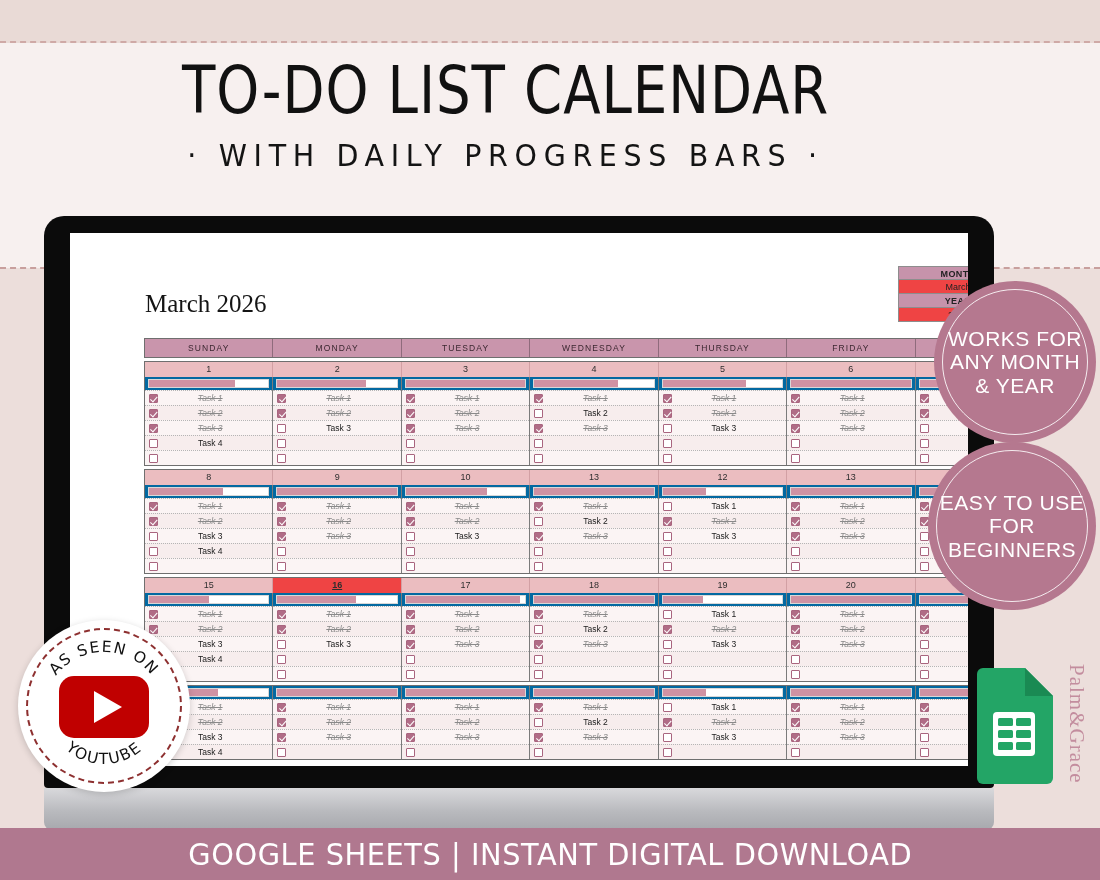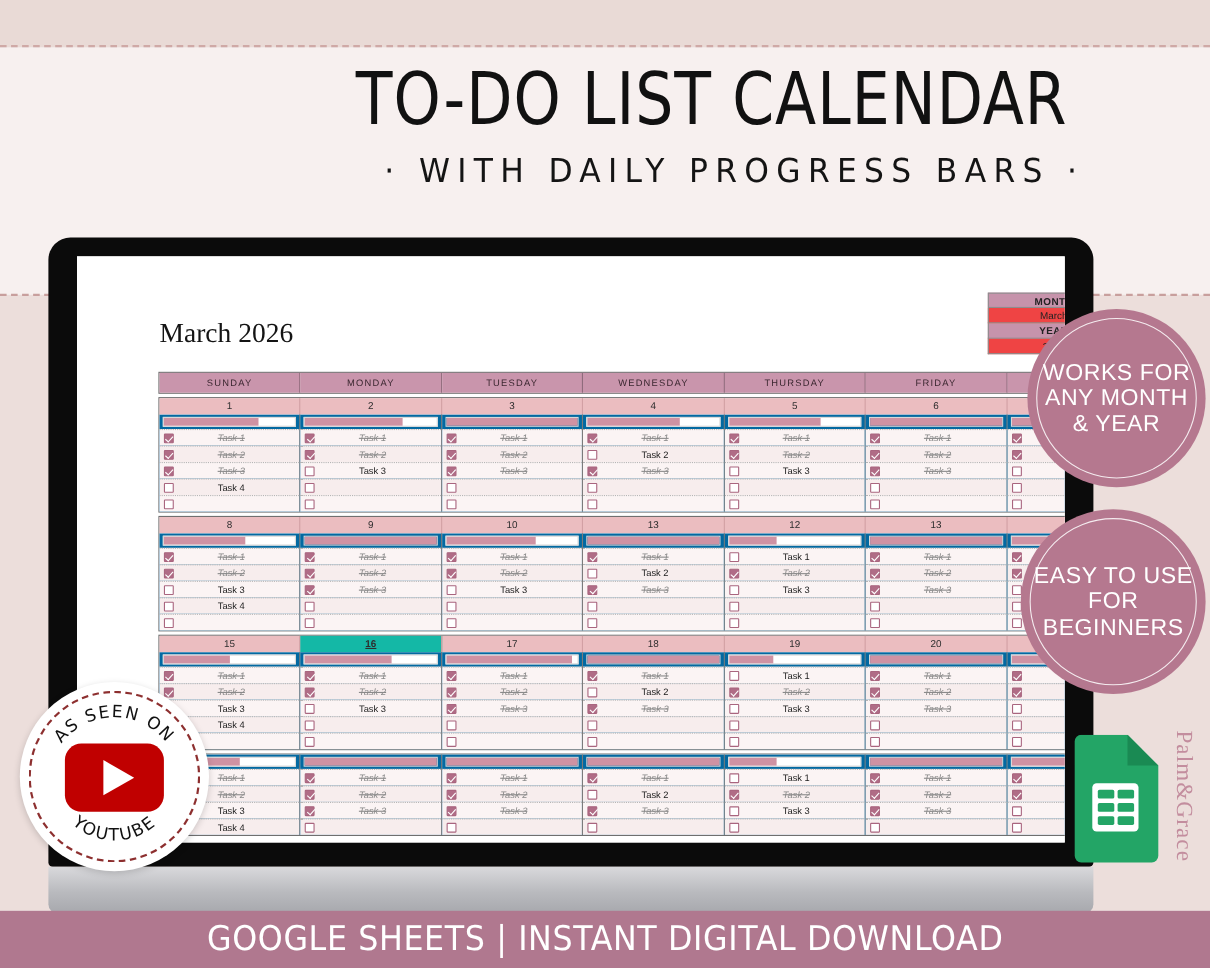--- a/index.html
+++ b/index.html
@@ -28,21 +28,21 @@
     position: absolute; left: 0; top: 268px; width: 1100px; height: 560px;
     background: #ecdedb;
   }
   .band-lower-rule {
     position: absolute; left: 0; top: 267px; width: 1100px; height: 0;
     border-top: 2px dashed #c89f9d;
   }
 
   
   .headline-wrap {
-    position: absolute; left: 0; top: 58px; width: 1011px; text-align: right;
+    position: absolute; left: 0; top: 58px; width: 1011px; text-align: center;
     z-index: 6;
   }
   .headline {
     font-size: 66px; line-height: 1.0; letter-spacing: 1px;
     font-weight: 400; color: #111;
     font-family: "DejaVu Sans", sans-serif;
     font-stretch: condensed;
     transform: scaleX(0.92);
   }
   .subhead {
@@ -99,21 +99,21 @@
   }
   .cal-head > div:last-child { border-right: none; }
 
   .week { margin-top: 3px; border: 1px solid #6f6f6f; }
   .dates { display: flex; background: #ebbdc0; }
   .dates > div {
     flex: 1 1 0; height: 15px; line-height: 15px; text-align: center;
     font-size: 9px; color: #2e2e2e; border-right: 1px solid #d2a0a4;
   }
   .dates > div:last-child { border-right: none; }
-  .dates > div.today { background: #14b8a6; font-weight: 700; text-decoration: underline; }
+  .dates > div.today { background: #ef4444; font-weight: 700; text-decoration: underline; }
 
   .daycells { display: flex; background:#fff; }
   .day {
     flex: 1 1 0; border-right: 1px solid #7b7b7b; background: #0369a1;
   }
   .day:last-child { border-right: none; }
 
   .pbar-wrap {
     margin: 2px 3px 2px 3px; height: 9px; background: #ffffff;
     border: 1px solid #d8d8d8;
@@ -154,21 +154,21 @@
   }
   .badge::before {
     content: ""; position: absolute; left: 6px; top: 6px; right: 6px; bottom: 6px;
     border: 1.5px solid rgba(255,255,255,.85); border-radius: 50%;
   }
   .badge span {
     position: relative; font-size: 21px; line-height: 1.12;
     letter-spacing: .5px; font-weight: 400; padding: 0 8px;
   }
   #badge-works { left: 936px; top: 283px; width: 158px; height: 158px; }
-  #badge-easy  { left: 930px; top: 465px; width: 164px; height: 164px; }
+  #badge-easy  { left: 930px; top: 444px; width: 164px; height: 164px; }
 
   
   #badge-youtube {
     position: absolute; left: 18px; top: 620px; width: 172px; height: 172px;
     border-radius: 50%; background: #fff; z-index: 9;
     box-shadow: 0 2px 7px rgba(0,0,0,.18);
   }
   #badge-youtube::after {
     content: ""; position: absolute; left: 8px; top: 8px; right: 8px; bottom: 8px;
     border: 2px dashed #8d2f2f; border-radius: 50%;

